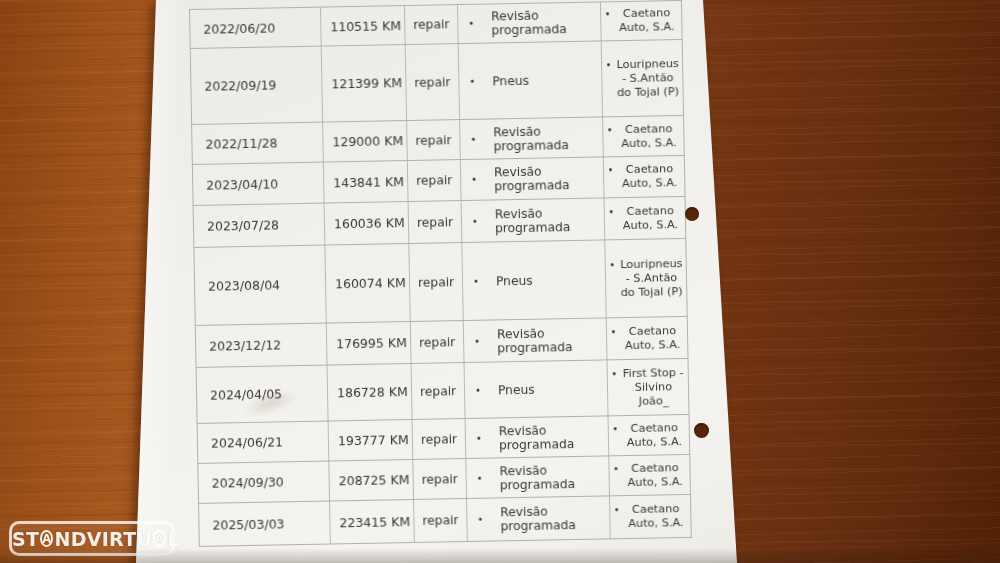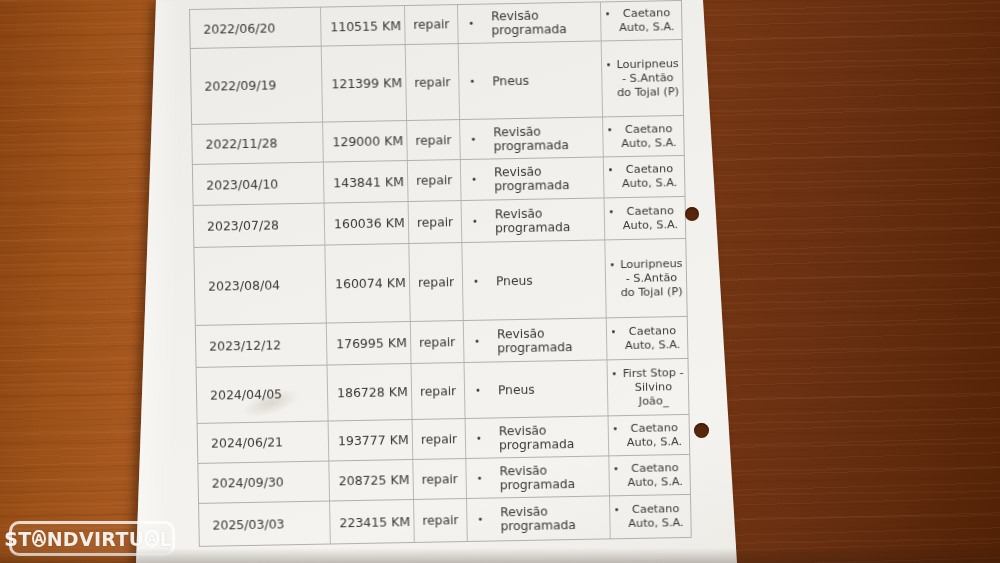--- a/index.html
+++ b/index.html
@@ -59,21 +59,21 @@
   .c-provider{flex:1;border-right:none;justify-content:center;padding:5px 2px;font-size:11.3px;line-height:1.24;}
   .marker{font-size:10px;line-height:1.35;align-self:flex-start;margin-top:0;}
   .c-service .marker{align-self:center;}
   .li{display:flex;gap:5px;align-items:flex-start;}
   .li .txt{text-align:center;max-width:62px;}
   
   .brand{
     position:absolute;left:9px;top:521px;width:160px;height:29px;
     border:3px solid rgba(255,255,255,0.78);border-radius:10px;
     background:rgba(255,255,255,0.05);
-    display:flex;align-items:center;justify-content:flex-end;
+    display:flex;align-items:center;justify-content:flex-start;
     color:rgba(255,255,255,0.9);font-weight:700;font-size:19px;letter-spacing:0.3px;
     text-shadow:0 0 2px rgba(0,0,0,0.15);
   }
   .ca{
     display:inline-flex;width:17px;height:17px;border:2.3px solid currentColor;border-radius:50%;
     align-items:center;justify-content:center;font-size:11.5px;margin:0 1px;box-sizing:border-box;
   }
   .bottom-shade{
     position:absolute;left:0;bottom:0;width:100%;height:15px;pointer-events:none;
     background:linear-gradient(to top, rgba(40,24,10,0.25), transparent);

